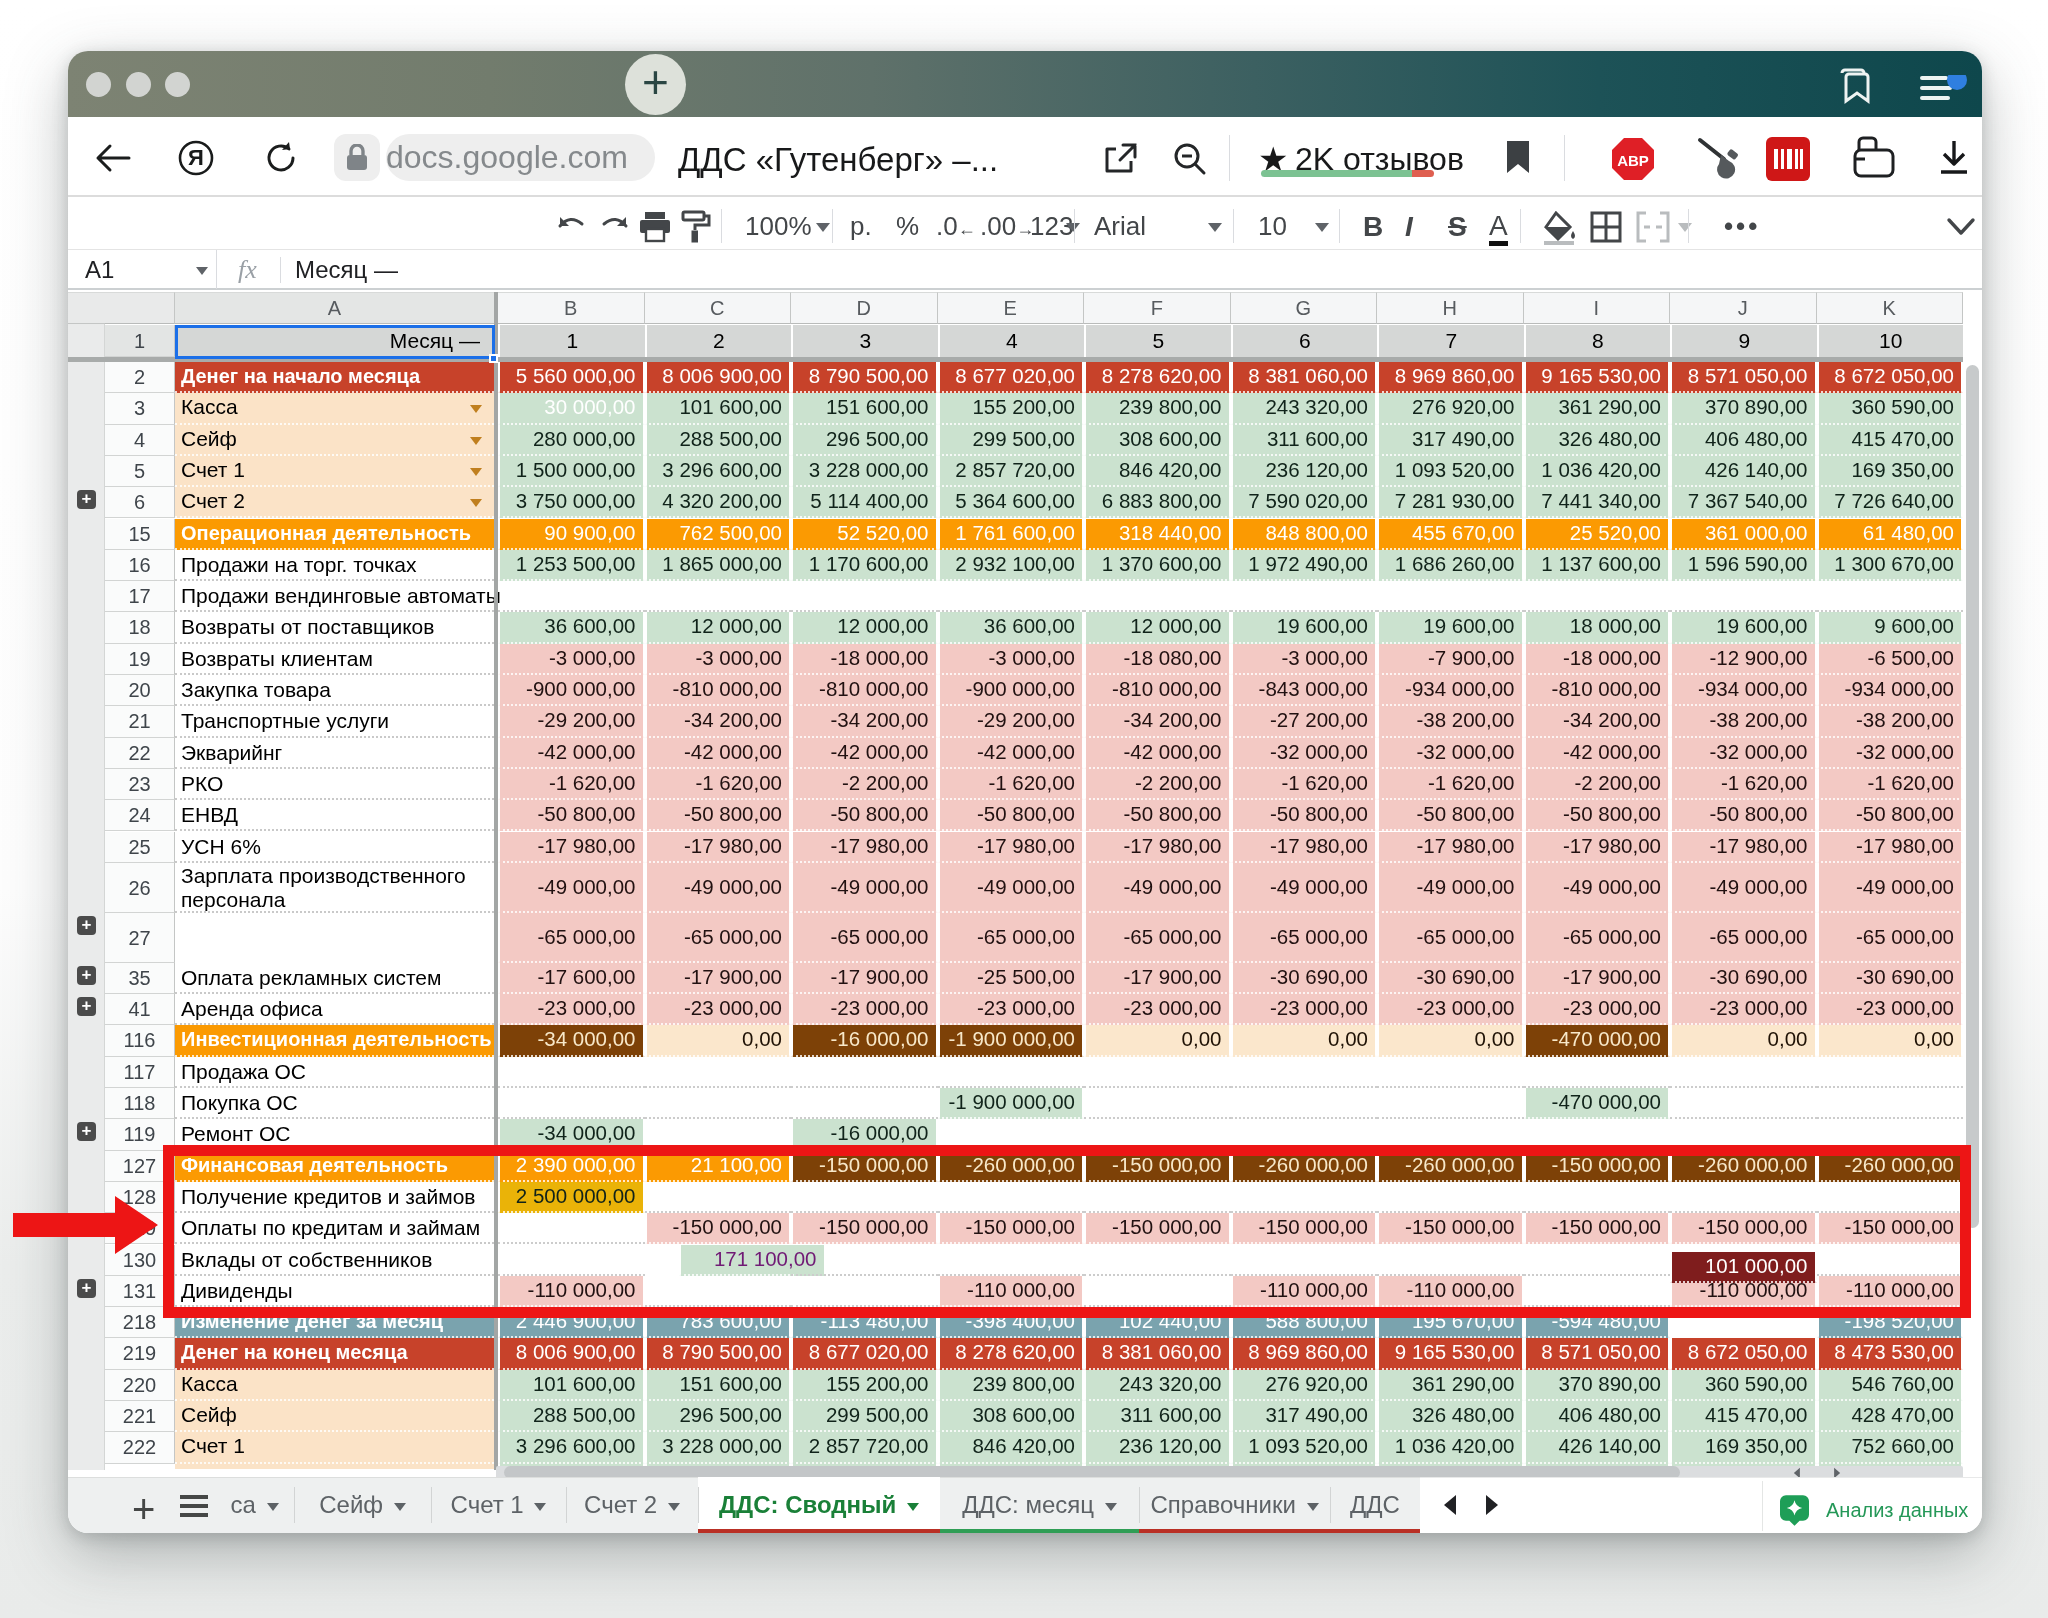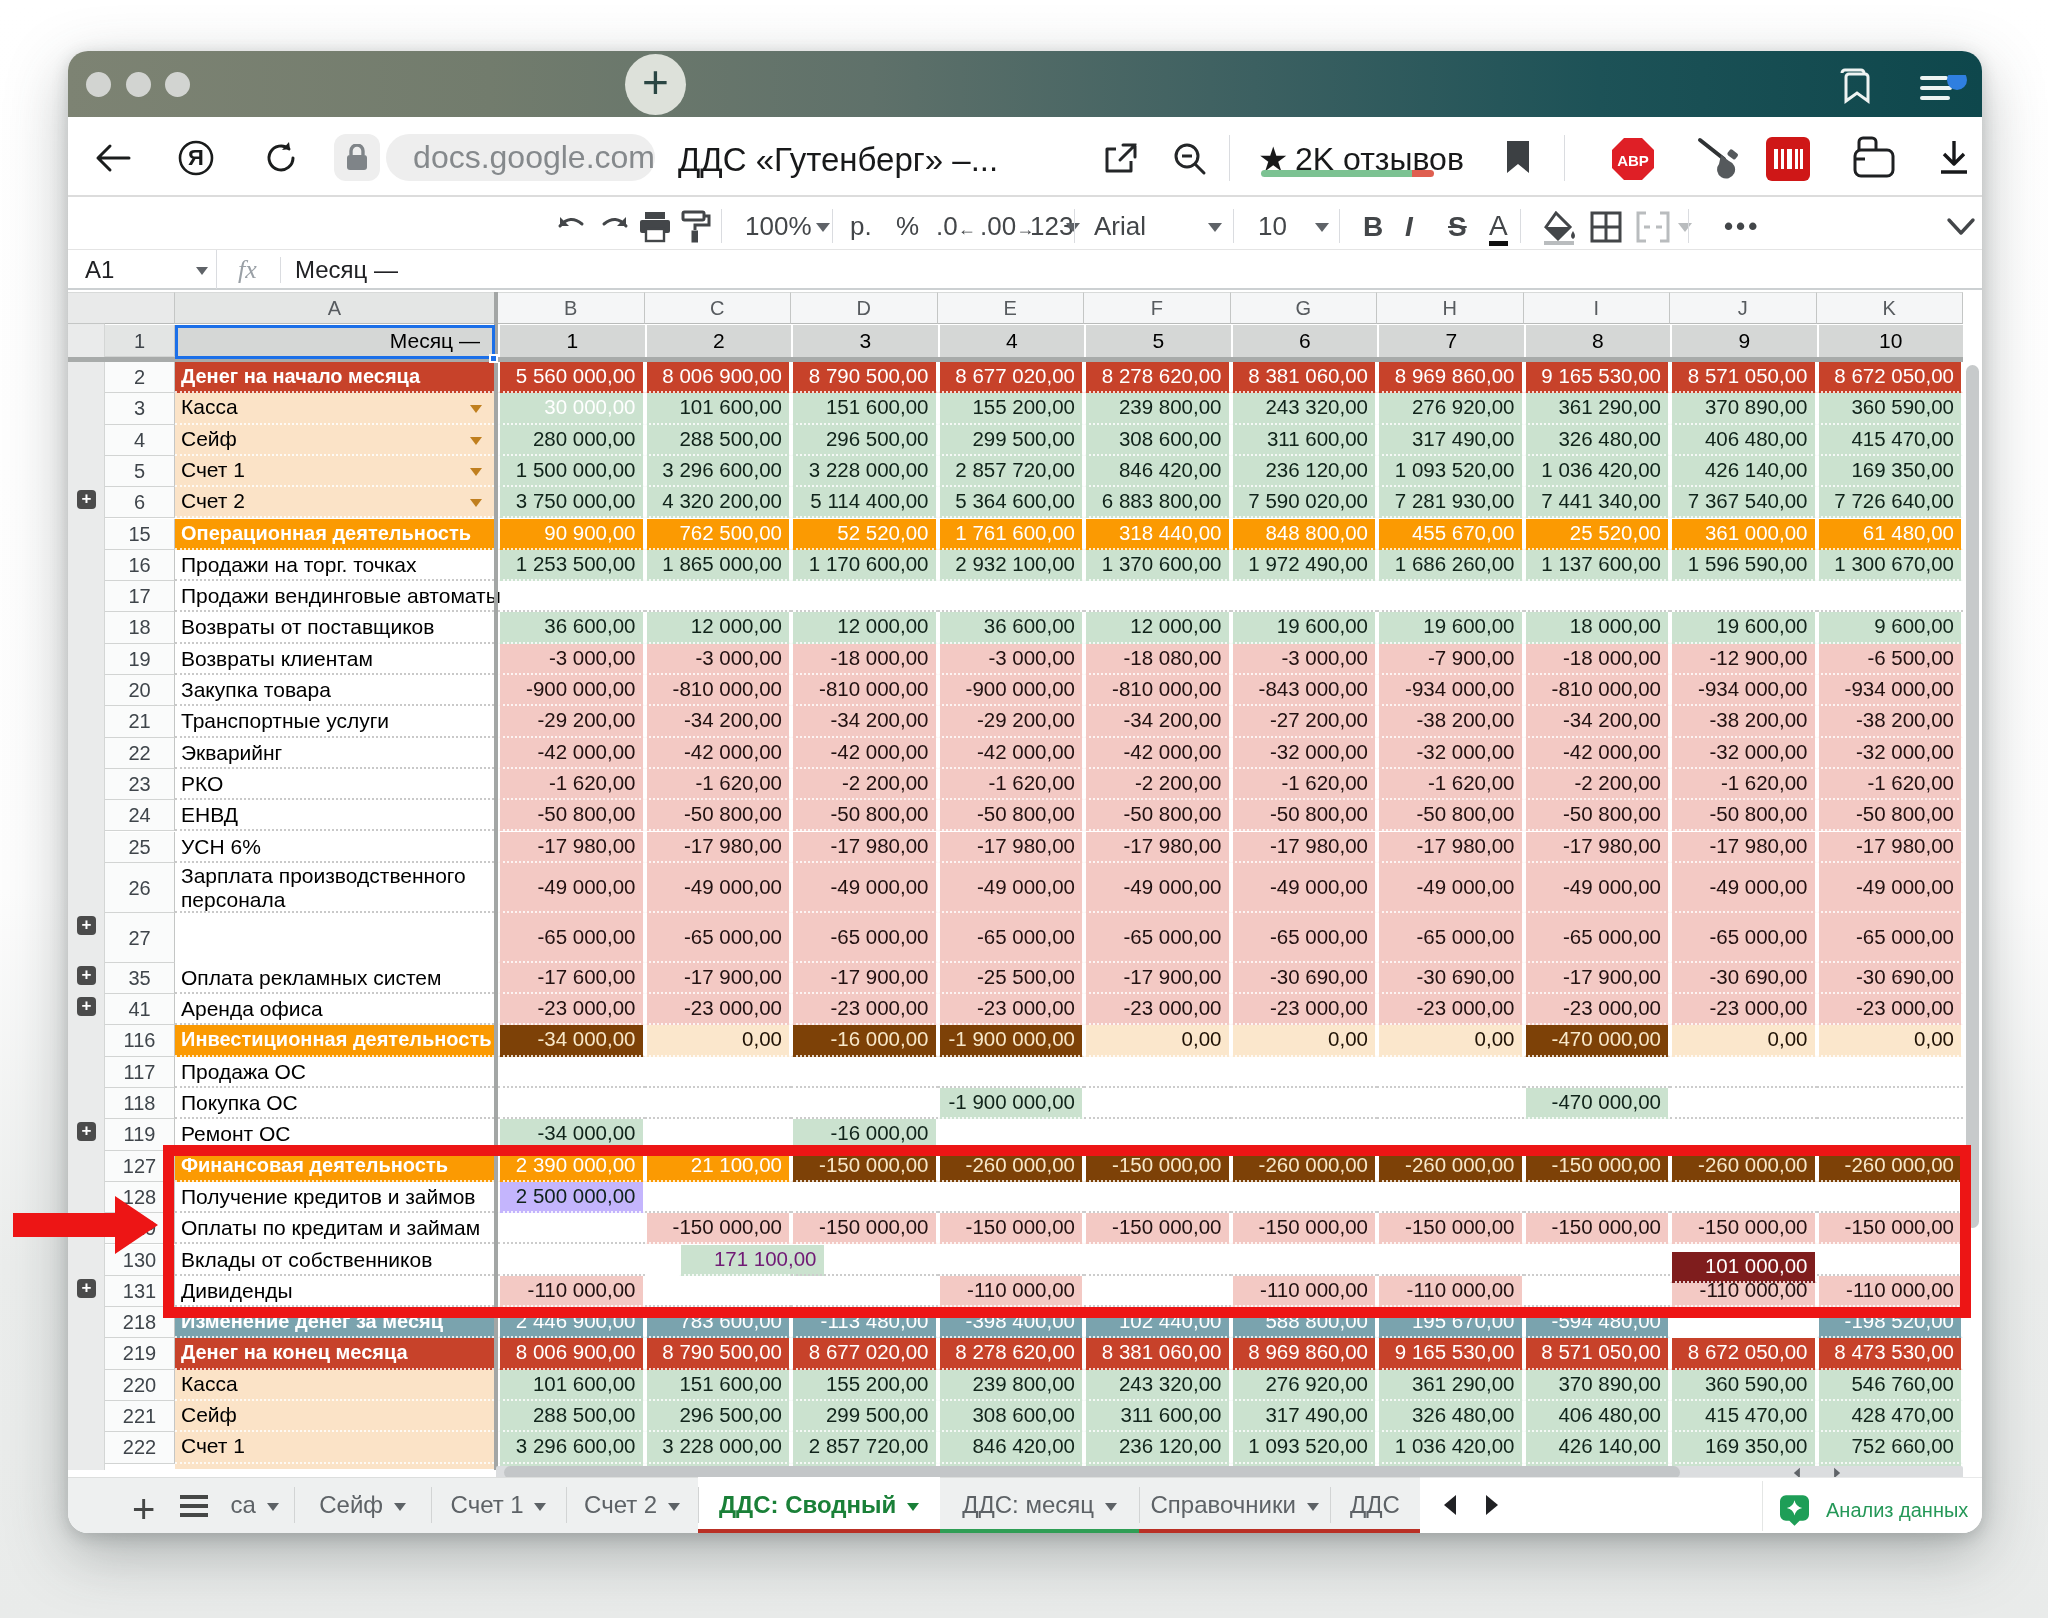--- a/index.html
+++ b/index.html
@@ -87,21 +87,21 @@
     </svg>
 <svg class="abs" style="left:196px;top:89px" width="34" height="36" viewBox="0 0 34 36" fill="none" stroke="#1b1d1d" stroke-width="3">
 <path d="M29 18 a12 12 0 1 1 -4 -9" stroke-linecap="round"></path>
       <path d="M25 2 l1 7 l-8 1" fill="#1b1d1d" stroke="none"></path>
     </svg>
 <div class="pill" style="left:266px;top:83px;width:46px;height:47px;border-radius:12px"></div>
 <svg class="abs" style="left:278px;top:93px" width="22" height="27" viewBox="0 0 22 27">
 <rect x="1" y="11" width="20" height="15" rx="3" fill="#7f8488"></rect>
       <path d="M5 11 v-4 a6 6 0 0 1 12 0 v4" fill="none" stroke="#7f8488" stroke-width="3.4"></path>
     </svg>
-<div class="pill" style="left:318px;top:83px;width:269px;height:47px;border-radius:24px;color:#85898c;font-size:32px;line-height:46px;text-align:right">docs.google.com</div>
+<div class="pill" style="left:318px;top:83px;width:269px;height:47px;border-radius:24px;color:#85898c;font-size:32px;line-height:46px;text-align:left">docs.google.com</div>
 <div class="tbtxt" style="left:610px;top:90px;font-size:33px">ДДС «Гутенберг» –...</div>
 <svg class="abs" style="left:1035px;top:90px" width="36" height="34" viewBox="0 0 36 34" fill="none" stroke="#242628" stroke-width="3">
 <path d="M13 8 H4 V30 H28 V20" stroke-linejoin="round"></path>
       <path d="M20 4 h12 v12 M32 4 L17 19" stroke-linecap="round"></path>
     </svg>
 <svg class="abs" style="left:1103px;top:89px" width="38" height="38" viewBox="0 0 38 38" fill="none" stroke="#242628" stroke-width="3">
 <circle cx="16" cy="16" r="11"></circle>
       <line x1="24" y1="24" x2="33" y2="33" stroke-linecap="round"></line>
       <line x1="11" y1="16" x2="21" y2="16"></line>
     </svg>
@@ -541,21 +541,21 @@
 <div class="cell num" style="left:723.0px;top:1099.6px;width:146.5px;height:31.3px;background:#7d4107;border-left:2.5px solid #fff;border-right:2.5px solid #fff;border-bottom:2px dotted rgba(255,255,255,.8);color:#f8e8c9;line-height:28.3px">-150 000,00</div>
 <div class="cell num" style="left:869.5px;top:1099.6px;width:146.5px;height:31.3px;background:#7d4107;border-left:2.5px solid #fff;border-right:2.5px solid #fff;border-bottom:2px dotted rgba(255,255,255,.8);color:#f8e8c9;line-height:28.3px">-260 000,00</div>
 <div class="cell num" style="left:1016.0px;top:1099.6px;width:146.5px;height:31.3px;background:#7d4107;border-left:2.5px solid #fff;border-right:2.5px solid #fff;border-bottom:2px dotted rgba(255,255,255,.8);color:#f8e8c9;line-height:28.3px">-150 000,00</div>
 <div class="cell num" style="left:1162.5px;top:1099.6px;width:146.5px;height:31.3px;background:#7d4107;border-left:2.5px solid #fff;border-right:2.5px solid #fff;border-bottom:2px dotted rgba(255,255,255,.8);color:#f8e8c9;line-height:28.3px">-260 000,00</div>
 <div class="cell num" style="left:1309.0px;top:1099.6px;width:146.5px;height:31.3px;background:#7d4107;border-left:2.5px solid #fff;border-right:2.5px solid #fff;border-bottom:2px dotted rgba(255,255,255,.8);color:#f8e8c9;line-height:28.3px">-260 000,00</div>
 <div class="cell num" style="left:1455.5px;top:1099.6px;width:146.5px;height:31.3px;background:#7d4107;border-left:2.5px solid #fff;border-right:2.5px solid #fff;border-bottom:2px dotted rgba(255,255,255,.8);color:#f8e8c9;line-height:28.3px">-150 000,00</div>
 <div class="cell num" style="left:1602.0px;top:1099.6px;width:146.5px;height:31.3px;background:#7d4107;border-left:2.5px solid #fff;border-right:2.5px solid #fff;border-bottom:2px dotted rgba(255,255,255,.8);color:#f8e8c9;line-height:28.3px">-260 000,00</div>
 <div class="cell num" style="left:1748.5px;top:1099.6px;width:146.5px;height:31.3px;background:#7d4107;border-left:2.5px solid #fff;border-right:2.5px solid #fff;border-bottom:2px dotted rgba(255,255,255,.8);color:#f8e8c9;line-height:28.3px">-260 000,00</div>
 <div class="rowh" style="top:1130.9px;height:31.3px;line-height:31.3px">128</div>
 <div class="cell lab ovf" style="left:107px;top:1130.9px;width:319px;height:31.3px;border-bottom:2px dotted #c9c9c9;line-height:29px">Получение кредитов и займов</div>
-<div class="cell num" style="left:430.0px;top:1130.9px;width:146.5px;height:31.3px;background:#c4b5fd;border-left:2.5px solid #fff;border-right:2.5px solid #fff;border-bottom:2px dotted rgba(255,255,255,.8);color:#10231a;line-height:28.3px">2 500 000,00</div>
+<div class="cell num" style="left:430.0px;top:1130.9px;width:146.5px;height:31.3px;background:#eab308;border-left:2.5px solid #fff;border-right:2.5px solid #fff;border-bottom:2px dotted rgba(255,255,255,.8);color:#10231a;line-height:28.3px">2 500 000,00</div>
 <div class="cell num" style="left:576.5px;top:1130.9px;width:146.5px;height:31.3px;border-bottom:2px dotted #cccccc;"></div>
 <div class="cell num" style="left:723.0px;top:1130.9px;width:146.5px;height:31.3px;border-bottom:2px dotted #cccccc;"></div>
 <div class="cell num" style="left:869.5px;top:1130.9px;width:146.5px;height:31.3px;border-bottom:2px dotted #cccccc;"></div>
 <div class="cell num" style="left:1016.0px;top:1130.9px;width:146.5px;height:31.3px;border-bottom:2px dotted #cccccc;"></div>
 <div class="cell num" style="left:1162.5px;top:1130.9px;width:146.5px;height:31.3px;border-bottom:2px dotted #cccccc;"></div>
 <div class="cell num" style="left:1309.0px;top:1130.9px;width:146.5px;height:31.3px;border-bottom:2px dotted #cccccc;"></div>
 <div class="cell num" style="left:1455.5px;top:1130.9px;width:146.5px;height:31.3px;border-bottom:2px dotted #cccccc;"></div>
 <div class="cell num" style="left:1602.0px;top:1130.9px;width:146.5px;height:31.3px;border-bottom:2px dotted #cccccc;"></div>
 <div class="cell num" style="left:1748.5px;top:1130.9px;width:146.5px;height:31.3px;border-bottom:2px dotted #cccccc;"></div>
 <div class="rowh" style="top:1162.2px;height:31.3px;line-height:31.3px">129</div>

